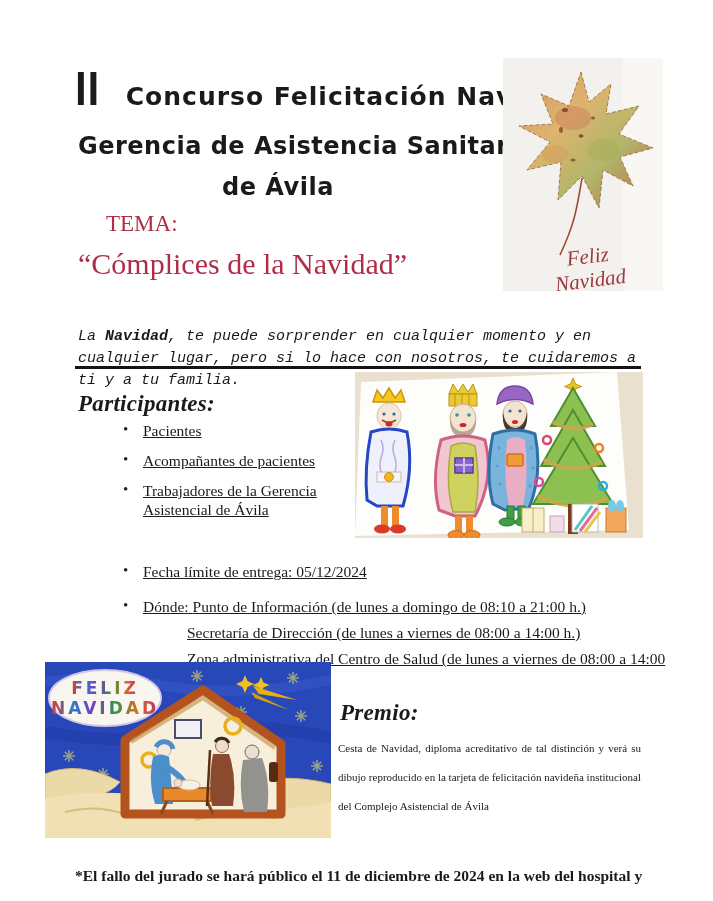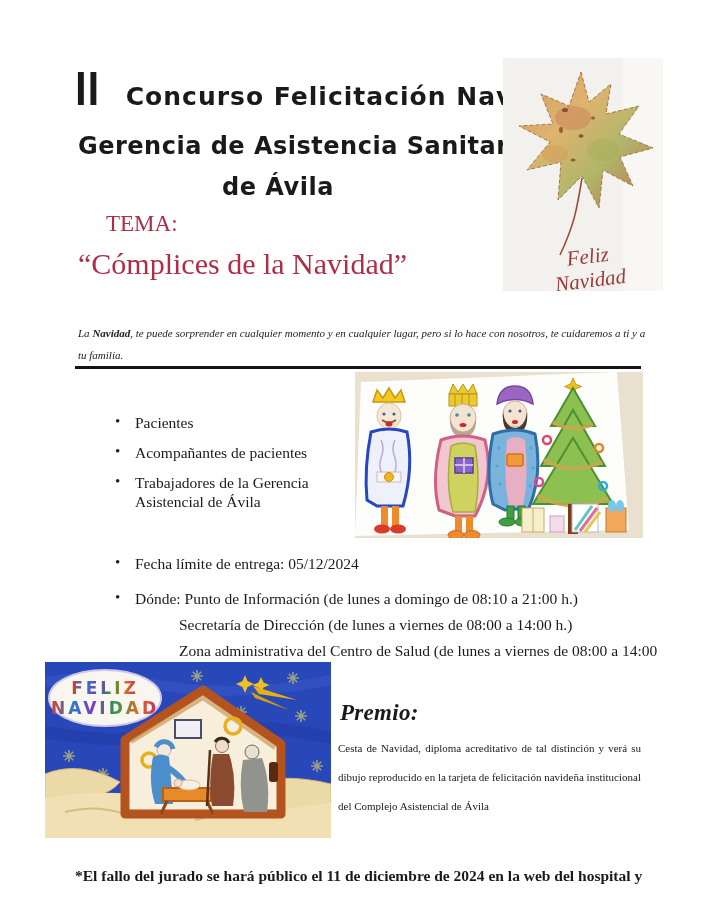--- a/index.html
+++ b/index.html
@@ -12,30 +12,30 @@
   .title-rest{font-size:25px;font-weight:600;}
   .title2{position:absolute;left:78px;top:132px;font-family:"DejaVu Sans",sans-serif;
           font-size:24px;font-weight:600;letter-spacing:.5px;}
   .title3{position:absolute;left:222px;top:173px;font-family:"DejaVu Sans",sans-serif;
           font-size:24px;font-weight:600;letter-spacing:.5px;}
   
   .tema-label{position:absolute;left:80px;top:211px;font-size:23px;color:var(--red);margin-left:26px;}
   .tema-value{position:absolute;left:78px;top:247px;font-size:30px;color:var(--red);}
   
   .intro{position:absolute;left:78px;top:311px;width:575px;font-style:italic;
-         font-size:11px;line-height:22px;}
+         font-size:15px;line-height:22px;font-family:Liberation Mono, monospace;}
   .intro b{font-style:italic;}
   .rule{position:absolute;left:75px;top:366px;width:566px;height:3px;background:#141414;border:0;margin:0;}
   
   .h-sec{position:absolute;font-size:23px;font-weight:bold;font-style:italic;letter-spacing:.3px;}
   .h-part{left:78px;top:372px;}
   .h-pres{left:78px;top:513px;}
   .h-prem{left:340px;top:681px;}
   
-  .blist{position:absolute;list-style:none;margin:8px;padding:0;font-size:15.5px;}
+  .blist{position:absolute;list-style:none;margin:16px;padding:0;font-size:15.5px;text-decoration:underline;}
   .blist li{position:relative;padding-left:22px;margin-bottom:11px;line-height:19px;}
   .blist li::before{content:"•";position:absolute;left:2px;top:-1px;font-size:15px;color:#222;}
   .part-list{left:105px;top:405px;width:235px;}
   .pres-list{left:105px;top:546px;width:545px;}
   .pres-list li{margin-bottom:16px;}
   .sub-line{margin-left:44px;margin-top:7px;line-height:19px;}
   
   .premio-body{position:absolute;left:338px;top:723px;width:303px;font-size:11px;
                line-height:29px;text-align:justify;}
   .footnote{position:absolute;left:75px;top:844px;width:578px;font-weight:bold;
@@ -90,20 +90,21 @@
     </svg>
   </figure>
 
   <div class="tema-label">TEMA:</div>
   <div class="tema-value">“Cómplices de la Navidad”</div>
 
   <p class="intro"><span>La </span><b>Navidad</b><span>, te puede sorprender en cualquier momento y en cualquier lugar, pero si lo hace con nosotros, te cuidaremos a ti y a tu familia.</span></p>
 
   <hr class="rule">
 
+  <h2 class="h-sec h-part">Participantes:</h2>
   <ul class="blist part-list">
     <li>Pacientes</li>
     <li>Acompañantes de pacientes</li>
     <li>Trabajadores de la Gerencia Asistencial de Ávila</li>
   </ul>
 
   <figure class="fig-kings">
     <svg viewBox="0 0 288 166" xmlns="http://www.w3.org/2000/svg">
       <rect width="288" height="166" fill="#e9e0cf"></rect>
       <polygon points="6,10 262,0 274,158 0,164" fill="#fdfdfc"></polygon>

